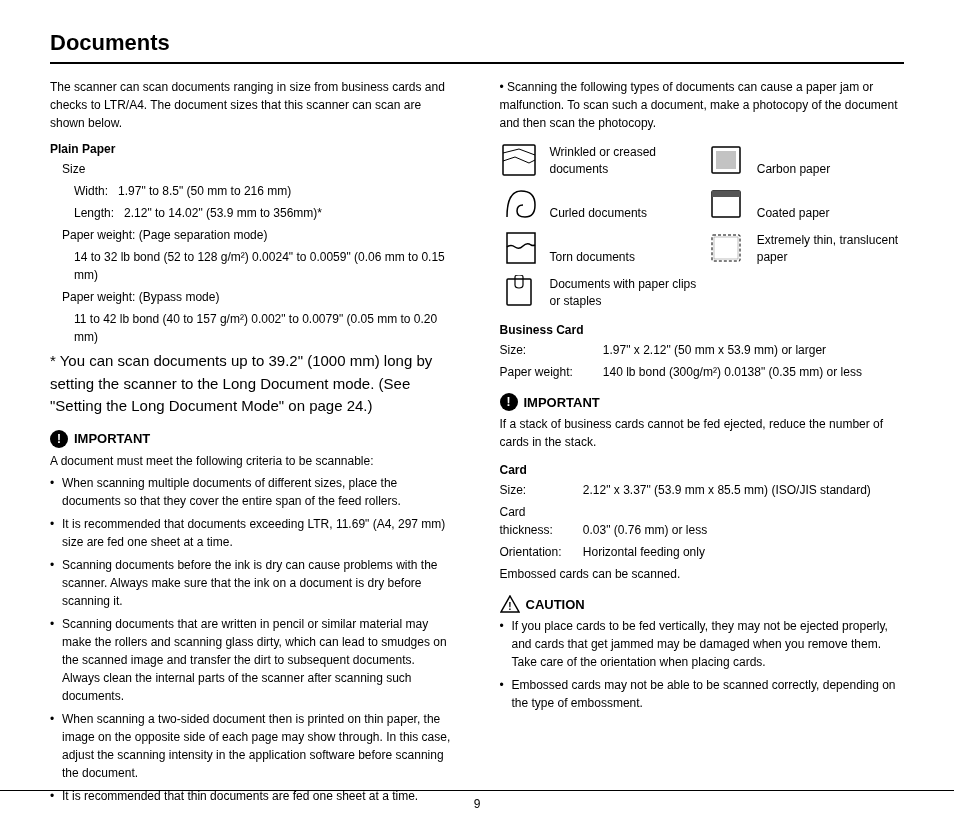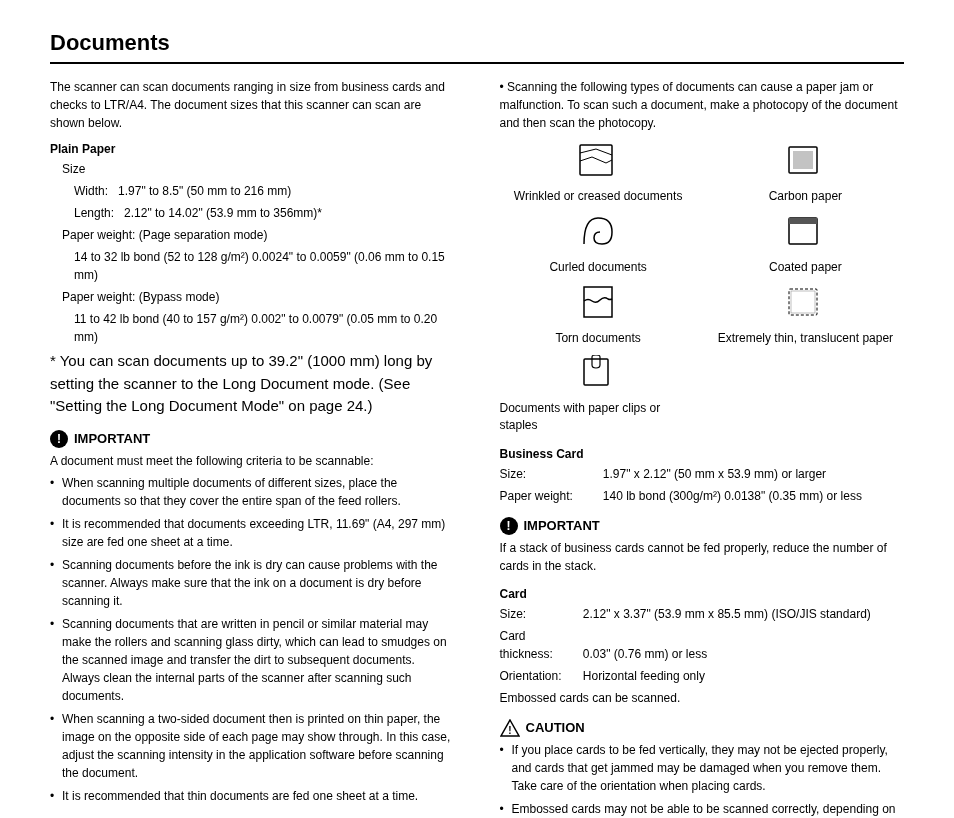--- a/index.html
+++ b/index.html
@@ -99,23 +99,22 @@
     }
     .doc-icons-grid {
       display: grid;
       grid-template-columns: 1fr 1fr;
       gap: 8px 10px;
       margin-top: 10px;
       margin-bottom: 10px;
     }
     .doc-icon-item {
       display: flex;
-      align-items: center;
+      align-items: flex-end;
       gap: 8px;
-      flex-direction: column;
     }
     .doc-icon-img {
       flex-shrink: 0;
       width: 42px;
       height: 36px;
       display: flex;
       align-items: center;
       justify-content: center;
     }
     .doc-icon-label {
@@ -291,21 +290,21 @@
           <span class="data-label">Paper weight:</span>
           <span>140 lb bond (300g/m²) 0.0138" (0.35 mm) or less</span>
         </p>
       </div>
 
       <div class="important-box">
         <div class="important-header">
           <span class="important-icon">!</span>
           <span>IMPORTANT</span>
         </div>
-        <p>If a stack of business cards cannot be fed properly, reduce the number of cards in the stack.</p>
+        <p>If a stack of business cards cannot be fed ejected, reduce the number of cards in the stack.</p>
       </div>
 
       <div class="card-section">
         <p class="section-bold">Card</p>
         <p>
           <span class="data-label-narrow">Size:</span>
           <span>2.12" x 3.37" (53.9 mm x 85.5 mm) (ISO/JIS standard)</span>
         </p>
         <p>
           <span class="data-label-narrow">Card thickness:</span>

